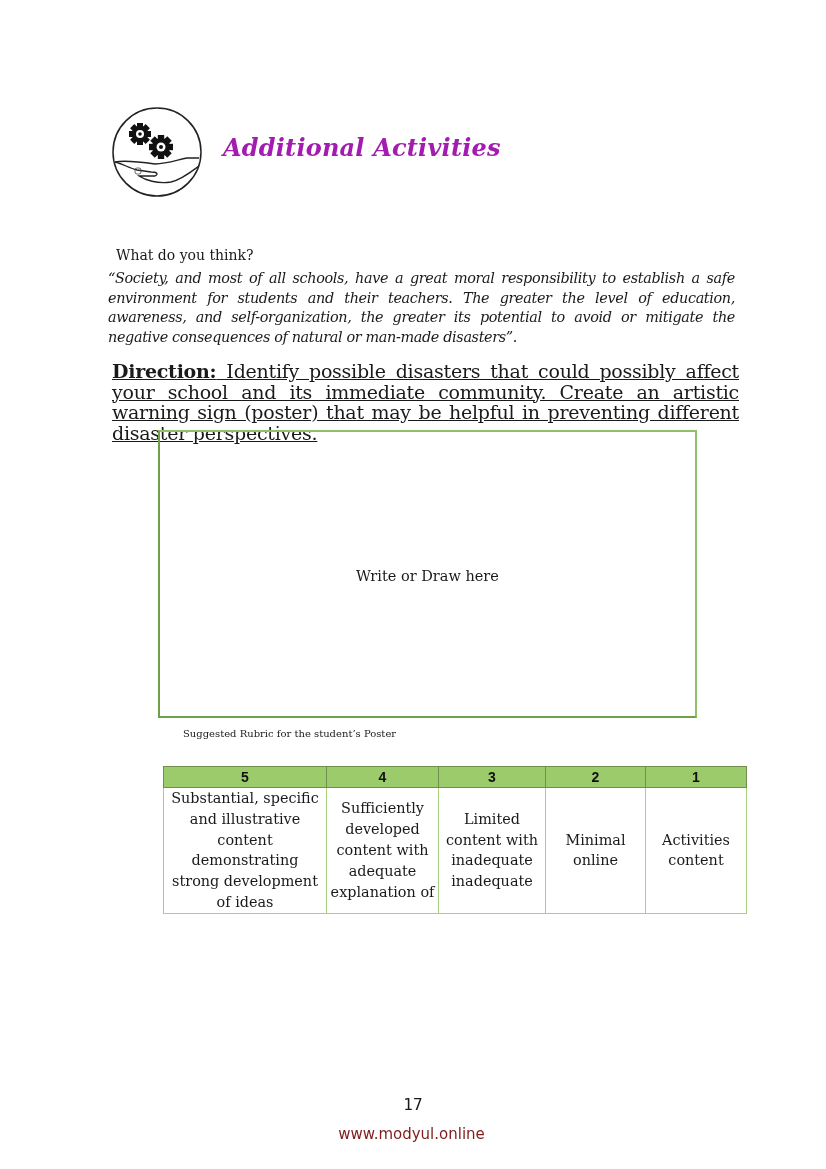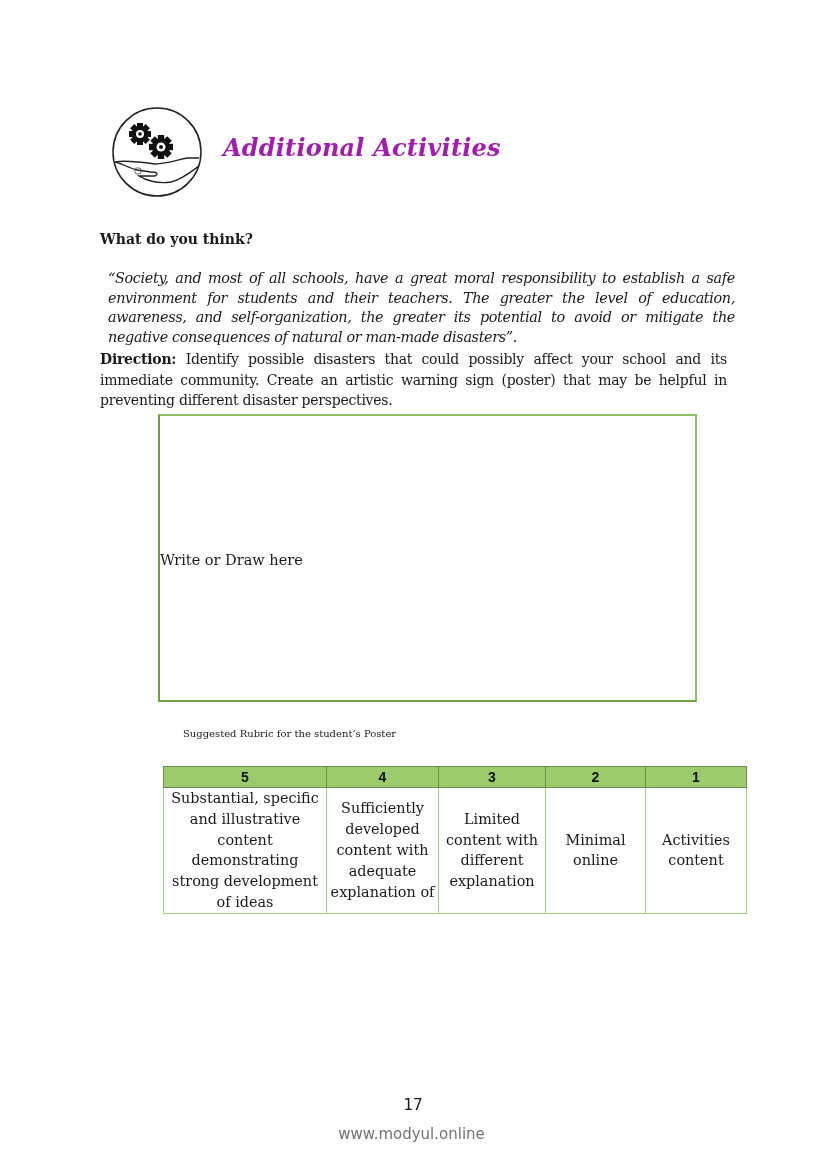--- a/index.html
+++ b/index.html
@@ -1,42 +1,42 @@
 <!DOCTYPE html>
 <html><head>
 <meta charset="utf-8">
 <style>
   html, body { margin: 0; padding: 0; background: #ffffff; }
   body { width: 826px; height: 1169px; position: relative; overflow: hidden;
          font-family: "DejaVu Serif", "Liberation Serif", serif; color: #1a1a1a; }
   .header-icon { position: absolute; left: 111px; top: 106px; width: 92px; height: 92px; }
   .page-title { position: absolute; left: 223px; top: 133px; font-family: "DejaVu Serif", serif;
                 font-weight: bold; font-style: italic; font-size: 24px; margin: 0; color: #a21caf; letter-spacing: 0.2px; }
-  .section-heading { position: absolute; left: 100px; top: 231px; font-weight: bold; font-size: 14px; margin: 0; }
+  .section-heading { position: absolute; left: 100px; top: 231px; font-weight: normal; font-size: 14px; margin: 16px; }
   .quote { position: absolute; left: 100px; top: 261px; width: 627px; font-style: italic;
            font-size: 14.4px; line-height: 19.5px; text-align: justify; margin: 8px;
            font-family: "DejaVu Serif", serif; letter-spacing: -0.35px; }
-  .direction { position: absolute; left: 100px; top: 349px; width: 627px; font-size: 14px;
-               line-height: 20.5px; text-align: justify; margin: 0; letter-spacing: -0.25px; }
+  .direction { position: absolute; left: 100px; top: 349px; width: 627px; font-size: 19px;
+               line-height: 20.5px; text-align: justify; margin: 12px; letter-spacing: -0.25px; text-decoration: underline; }
   .direction b { font-weight: bold; }
-  .draw-box { position: absolute; left: 158px; top: 414px; width: 535px; height: 284px;
+  .draw-box { position: absolute; left: 158px; top: 430px; width: 535px; height: 284px;
               border: 2px solid #8fc16a; border-left-color: #6ea048; border-bottom-color: #6ea048;
-              display: flex; align-items: center; }
+              display: flex; align-items: center; justify-content: center; }
   .draw-label { font-size: 14.5px; margin-top: 4px; }
   .rubric-caption { position: absolute; left: 183px; top: 728px; font-size: 10px; margin: 0; }
   table.rubric { position: absolute; left: 163px; top: 766px; width: 583px; border-collapse: collapse;
                  table-layout: fixed; }
   table.rubric th { background: #9bcb6a; font-family: "Liberation Sans", sans-serif; font-weight: bold;
                     font-size: 14px; height: 20px; padding: 0; border: 1px solid #6e8f4e; color: #111; }
   table.rubric td { border: 1.5px solid #a8d07e; text-align: center; vertical-align: middle;
                     font-size: 14.4px; line-height: 20.8px; padding: 0 2px; height: 122px; }
   .page-number { position: absolute; left: 0; width: 826px; top: 1095px; text-align: center;
                  font-family: "DejaVu Sans Mono", monospace; font-size: 16px; margin: 0; }
   .watermark { position: absolute; left: 0; width: 823px; top: 1125px; text-align: center;
-               font-family: "DejaVu Sans", sans-serif; font-size: 15px; color: #737373; margin: 0; }
+               font-family: "DejaVu Sans", sans-serif; font-size: 15px; color: #7f1d1d; margin: 0; }
 </style>
 </head>
 <body>
 
 <div class="header-icon">
   <svg width="92" height="92" viewBox="0 0 92 92">
     <circle cx="46" cy="46" r="44" fill="none" stroke="#222" stroke-width="1.5"></circle>
 
     <g transform="translate(29,28)">
       <g fill="#111">
@@ -96,21 +96,21 @@
       <th>4</th>
       <th>3</th>
       <th>2</th>
       <th>1</th>
     </tr>
   </thead>
   <tbody>
     <tr>
       <td>Substantial, specific and illustrative content demonstrating strong development of ideas</td>
       <td>Sufficiently developed content with adequate explanation of</td>
-      <td>Limited content with different explanation</td>
+      <td>Limited content with inadequate inadequate</td>
       <td>Minimal online</td>
       <td>Activities content</td>
     </tr>
   </tbody>
 </table>
 
 <p class="page-number">17</p>
 <p class="watermark">www.modyul.online</p>
 
 </body></html>

